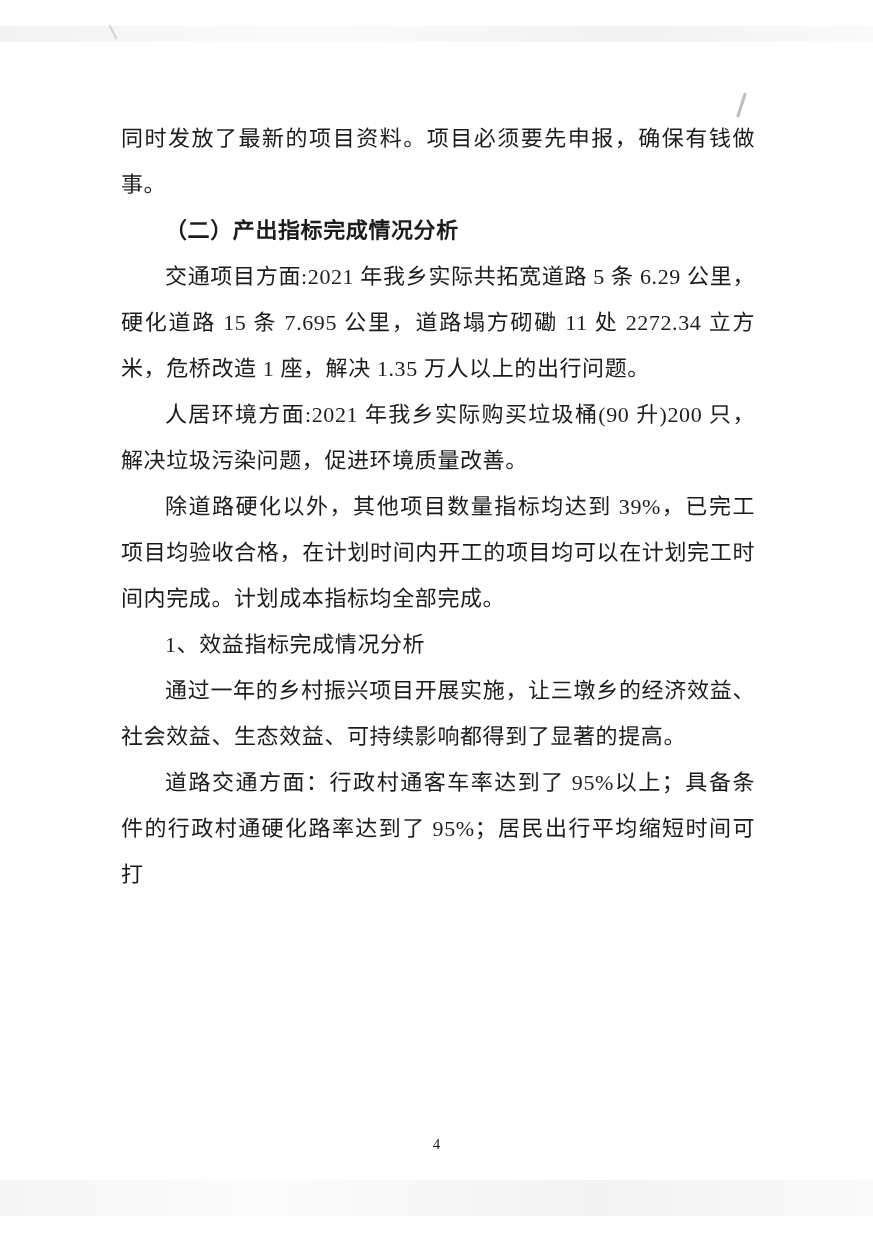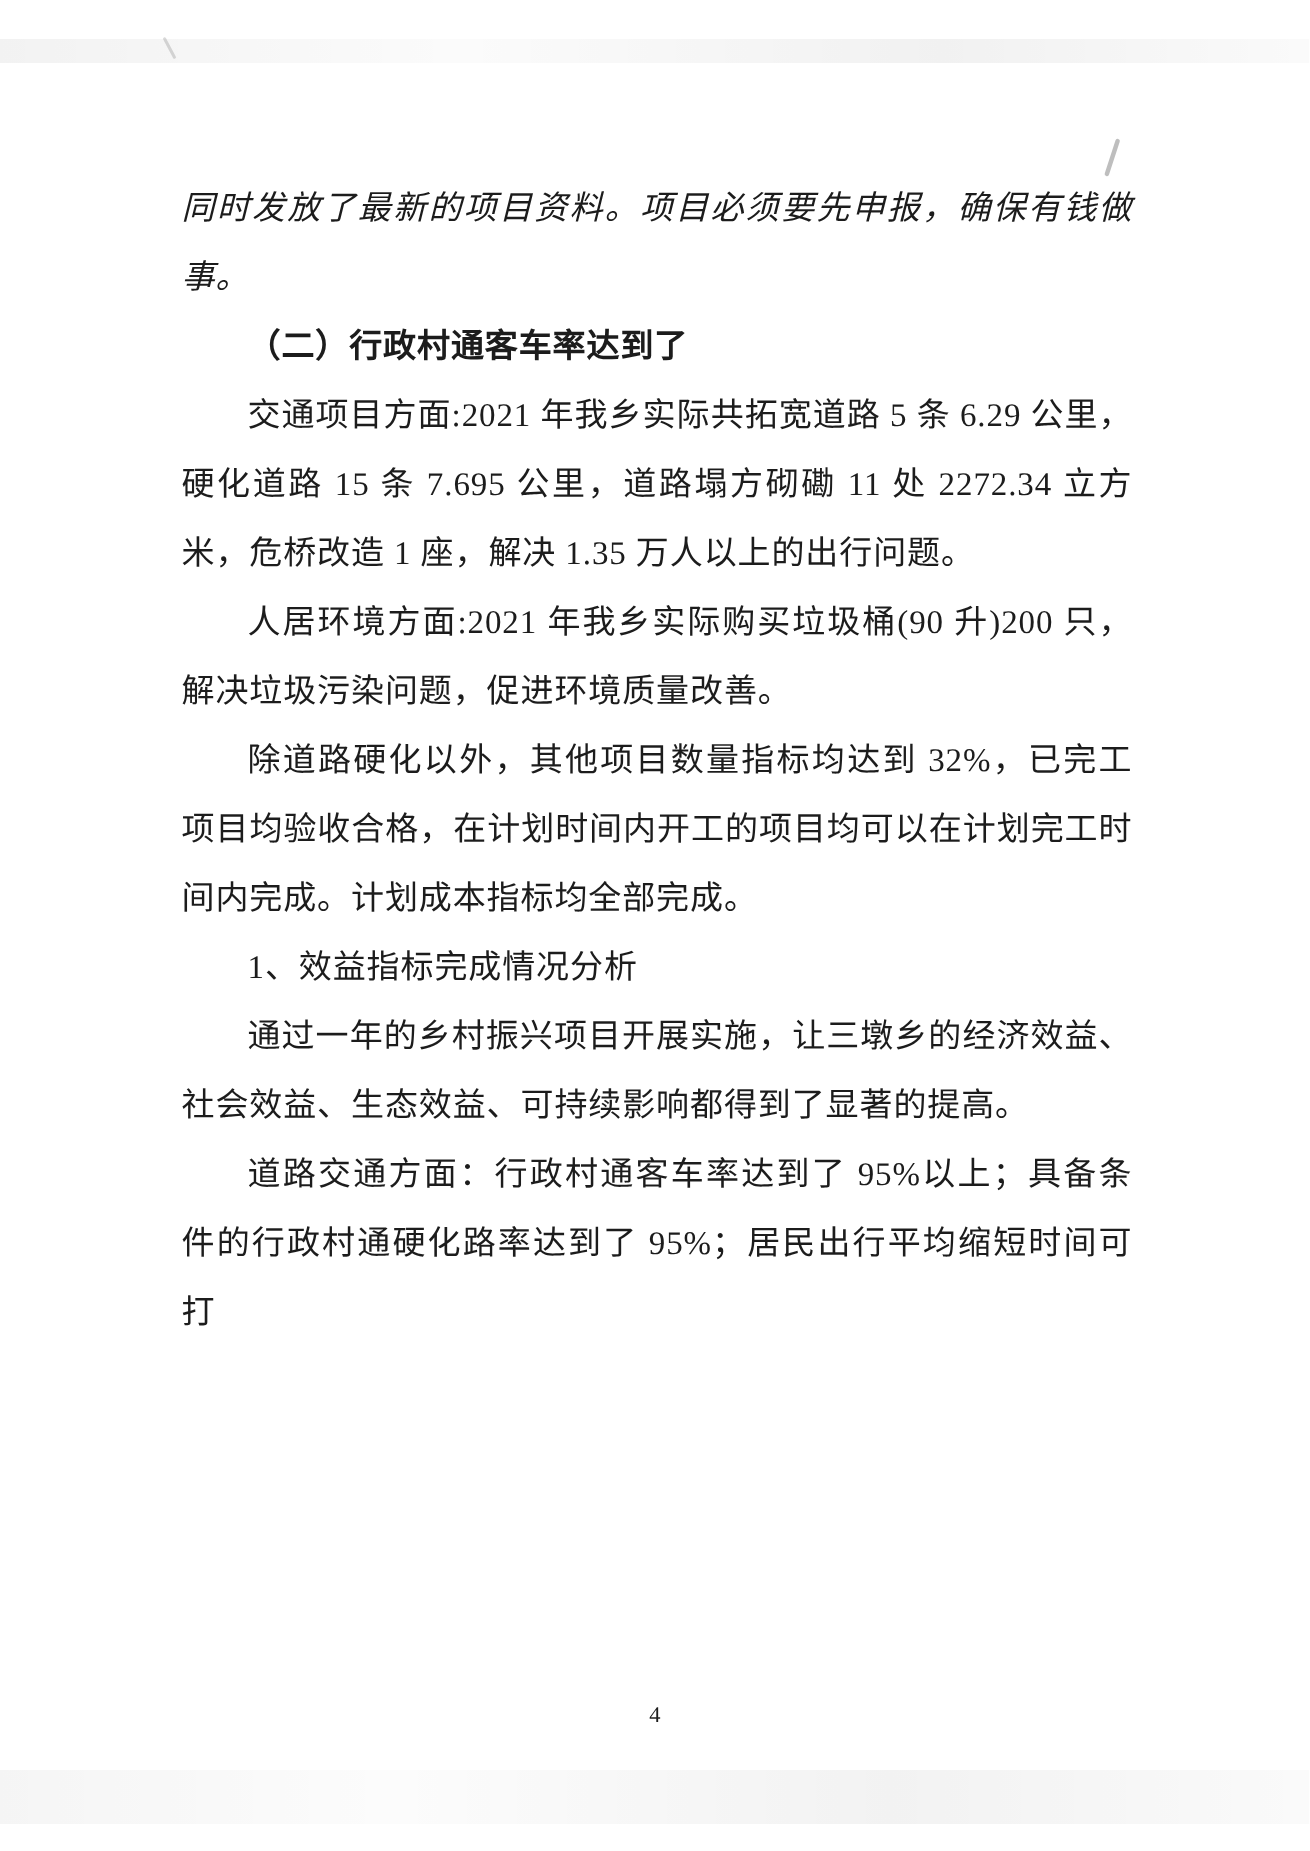--- a/index.html
+++ b/index.html
@@ -56,21 +56,21 @@
     left: 121px;
     right: 118px;
     top: 116px;
     font-size: 22px;
     line-height: 46px;
     letter-spacing: 0.6px;
     text-align: justify;
     text-justify: inter-ideograph;
   }
   .para { text-indent: 2em; }
-  .no-indent { text-indent: 0; font-style: italic; }
+  .no-indent { text-indent: 0; }
   .heading { font-weight: bold; }
   .page-footer {
     position: absolute;
     left: 0; right: 0;
     top: 1136px;
     text-align: center;
     font-size: 15px;
     color: #1c1c1c;
   }
 </style>
@@ -79,29 +79,29 @@
 
 <div class="page">
 
   <div class="band-top"></div>
   <div class="slash-tl"></div>
   <div class="slash-tr"></div>
 
   <main class="content">
     <p class="para no-indent">同时发放了最新的项目资料。项目必须要先申报，确保有钱做事。</p>
 
-    <p class="para heading">（二）行政村通客车率达到了</p>
+    <p class="para heading">（二）产出指标完成情况分析</p>
 
 
     <p class="para">交通项目方面:2021 年我乡实际共拓宽道路 5 条 6.29 公里，硬化道路 15 条 7.695 公里，道路塌方砌磡 11 处 2272.34 立方米，危桥改造 1 座，解决 1.35 万人以上的出行问题。</p>
 
 
     <p class="para">人居环境方面:2021 年我乡实际购买垃圾桶(90 升)200 只，解决垃圾污染问题，促进环境质量改善。</p>
 
-    <p class="para">除道路硬化以外，其他项目数量指标均达到 32%，已完工项目均验收合格，在计划时间内开工的项目均可以在计划完工时间内完成。计划成本指标均全部完成。</p>
+    <p class="para">除道路硬化以外，其他项目数量指标均达到 39%，已完工项目均验收合格，在计划时间内开工的项目均可以在计划完工时间内完成。计划成本指标均全部完成。</p>
 
     <p class="para">1、效益指标完成情况分析</p>
 
     <p class="para">通过一年的乡村振兴项目开展实施，让三墩乡的经济效益、社会效益、生态效益、可持续影响都得到了显著的提高。</p>
 
     <p class="para">道路交通方面：行政村通客车率达到了 95%以上；具备条件的行政村通硬化路率达到了 95%；居民出行平均缩短时间可打</p>
   </main>
 
   <footer class="page-footer">
     <span>4</span>

